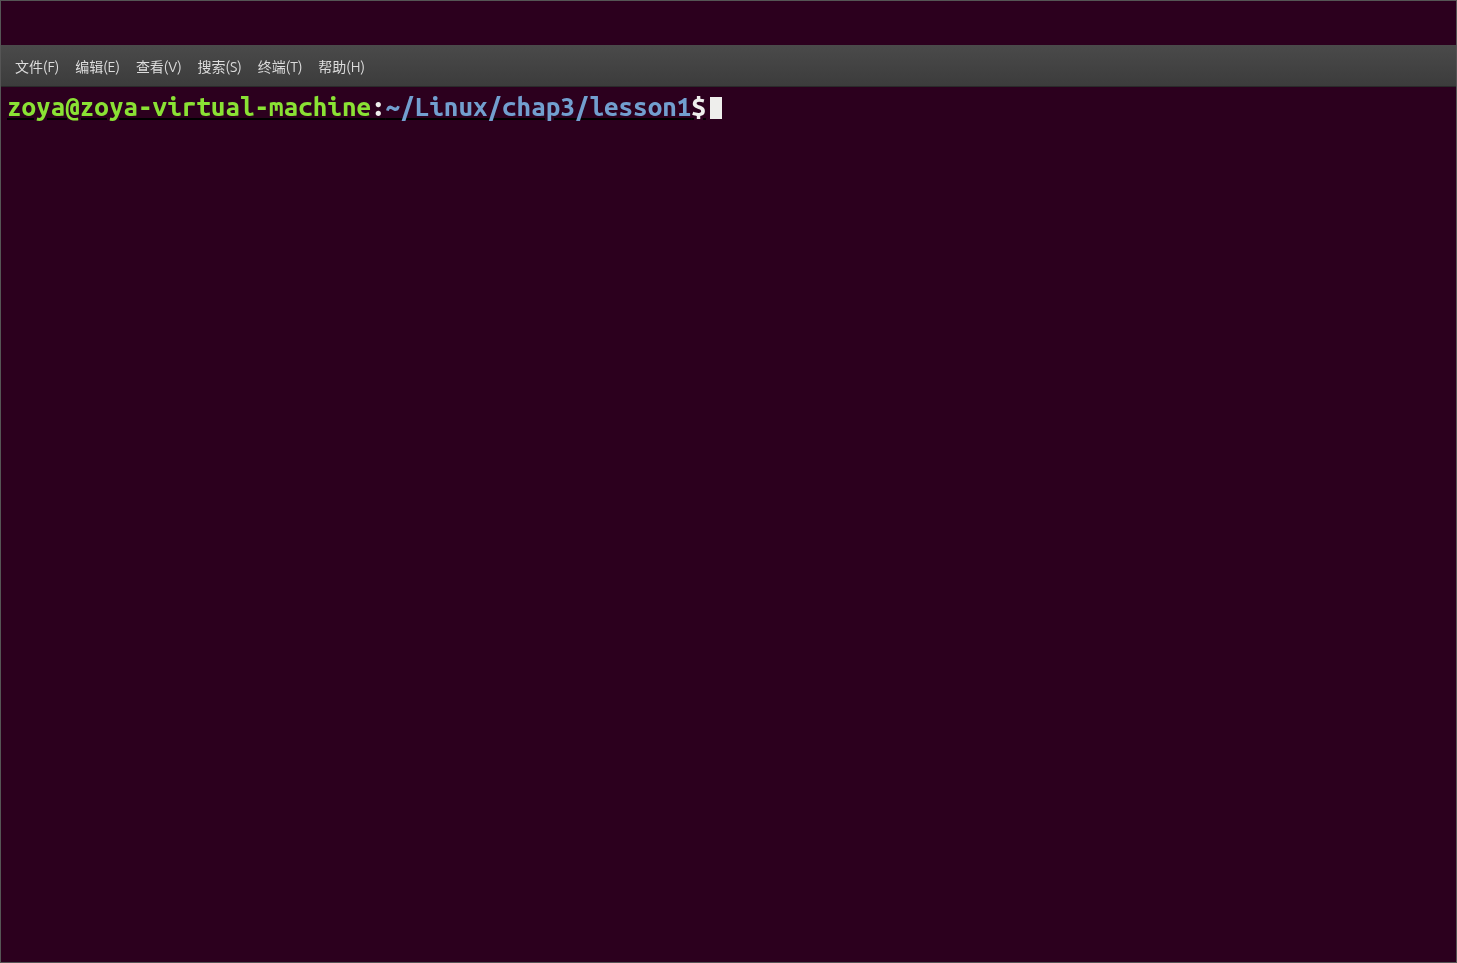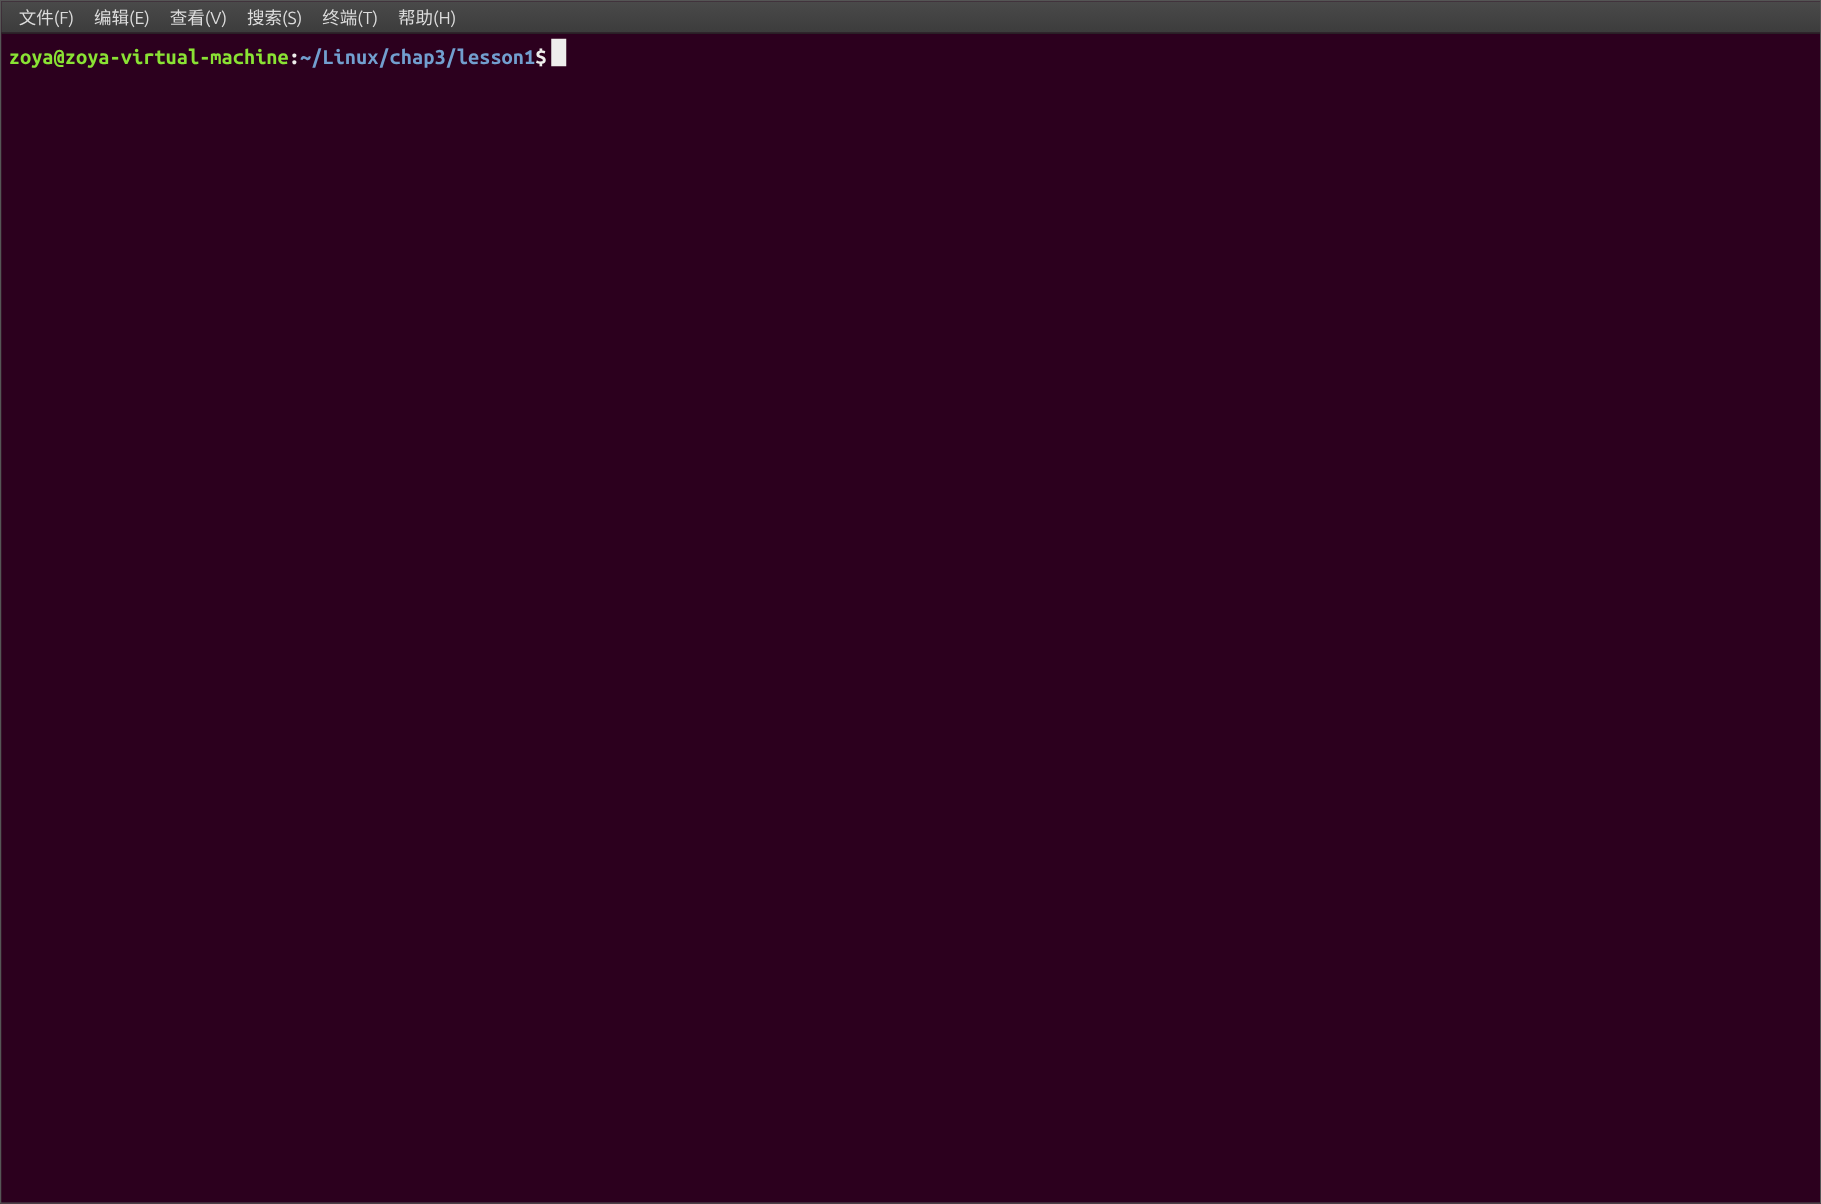--- a/index.html
+++ b/index.html
@@ -9,41 +9,43 @@
   }
   body {
     width: 1457px;
     height: 963px;
     background: #2c001e;
     font-family: "Ubuntu Mono", "DejaVu Sans Mono", monospace;
     overflow: hidden;
     border: 1px solid #555;
   }
   .menubar {
-    height: 26px;
+    height: 42px;
     background: linear-gradient(#4a4a4a, #3c3c3c);
     border-bottom: 1px solid #2a2a2a;
     display: flex;
     align-items: center;
     padding: 0 6px;
     font-family: "Ubuntu", "Noto Sans CJK SC", sans-serif;
     font-size: 14px;
     color: #dcdcdc;
+    margin-top: 44px;
   }
   .menu-item {
     padding: 3px 8px;
     cursor: pointer;
     white-space: nowrap;
   }
   .terminal-area {
     padding: 4px 6px;
-    font-size: 16px;
+    font-size: 26px;
     font-weight: bold;
     line-height: 1.25;
     letter-spacing: 0;
+    text-decoration: underline;
   }
   .prompt-user {
     color: #8ae234;
   }
   .prompt-colon {
     color: #eeeeec;
   }
   .prompt-path {
     color: #729fcf;
   }

